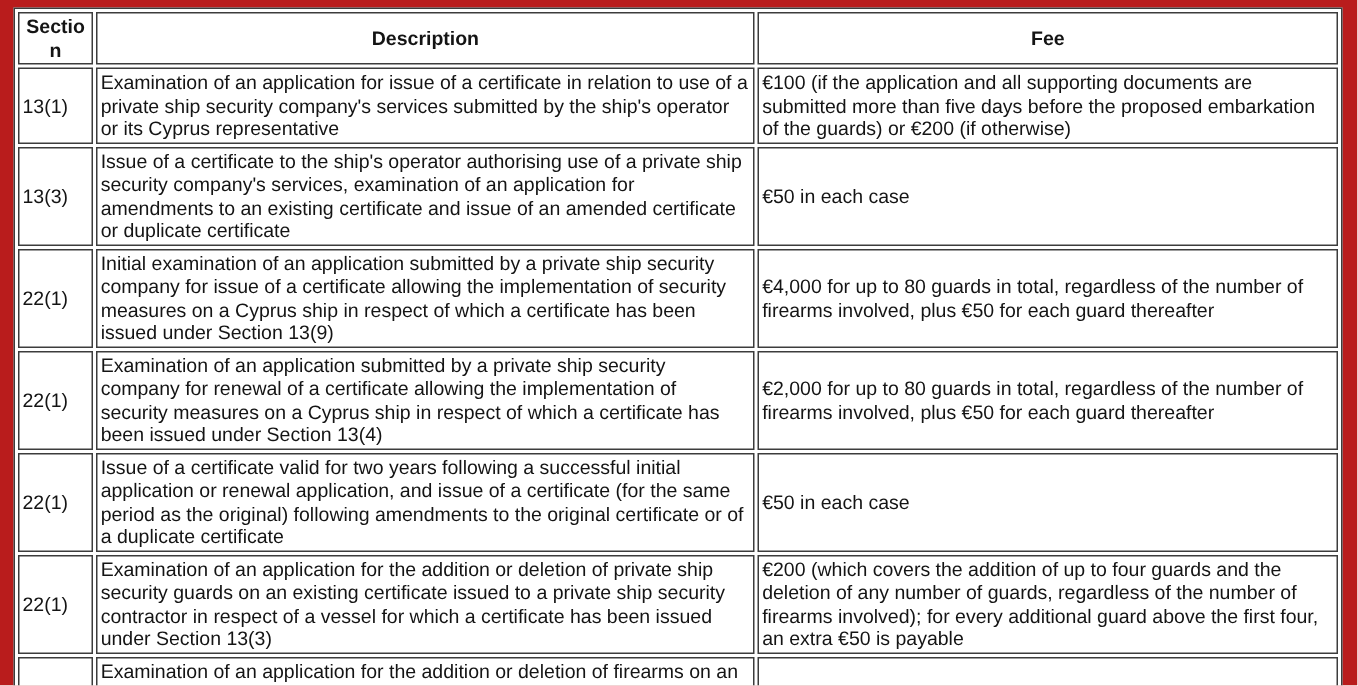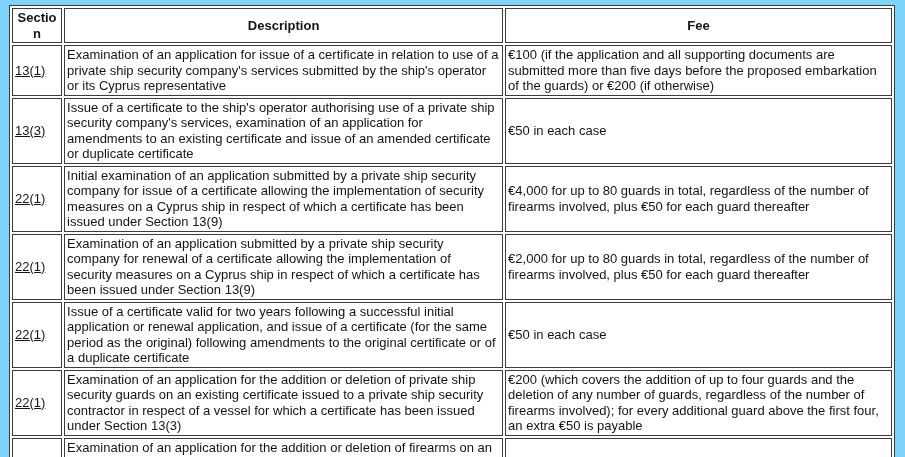--- a/index.html
+++ b/index.html
@@ -5,21 +5,21 @@
   html, body {
     margin: 0;
     padding: 0;
     background: #ffffff;
     font-family: "Liberation Sans", "DejaVu Sans", sans-serif;
   }
   .page {
     position: relative;
     width: 905px;
     height: 457px;
-    background: #7dd3fc;
+    background: #b91c1c;
     overflow: hidden;
   }
   .table-wrap {
     position: absolute;
     left: 9px;
     top: 5px;
   }
   table.fees {
     border-collapse: separate;
     border-spacing: 2px;
@@ -39,21 +39,20 @@
     word-wrap: break-word;
   }
   table.fees th {
     font-weight: bold;
     text-align: center;
     padding: 1px 2px;
   }
   td.col-section {
     text-align: left;
     padding-left: 4px;
-    text-decoration: underline;
   }
   col.c-section { width: 50px; }
   col.c-desc    { width: 438px; }
   col.c-fee     { width: 386px; }
 </style>
 </head>
 <body>
 
 <div class="page">
   <div class="table-wrap">
@@ -81,21 +80,21 @@
           <td>Issue of a certificate to the ship's operator authorising use of a private ship security company's services, examination of an application for amendments to an existing certificate and issue of an amended certificate or duplicate certificate</td>
           <td>€50 in each case</td>
         </tr>
         <tr>
           <td class="col-section">22(1)</td>
           <td>Initial examination of an application submitted by a private ship security company for issue of a certificate allowing the implementation of security measures on a Cyprus ship in respect of which a certificate has been issued under Section 13(9)</td>
           <td>€4,000 for up to 80 guards in total, regardless of the number of firearms involved, plus €50 for each guard thereafter</td>
         </tr>
         <tr>
           <td class="col-section">22(1)</td>
-          <td>Examination of an application submitted by a private ship security company for renewal of a certificate allowing the implementation of security measures on a Cyprus ship in respect of which a certificate has been issued under Section 13(9)</td>
+          <td>Examination of an application submitted by a private ship security company for renewal of a certificate allowing the implementation of security measures on a Cyprus ship in respect of which a certificate has been issued under Section 13(4)</td>
           <td>€2,000 for up to 80 guards in total, regardless of the number of firearms involved, plus €50 for each guard thereafter</td>
         </tr>
         <tr>
           <td class="col-section">22(1)</td>
           <td>Issue of a certificate valid for two years following a successful initial application or renewal application, and issue of a certificate (for the same period as the original) following amendments to the original certificate or of a duplicate certificate</td>
           <td>€50 in each case</td>
         </tr>
         <tr>
           <td class="col-section">22(1)</td>
           <td>Examination of an application for the addition or deletion of private ship security guards on an existing certificate issued to a private ship security contractor in respect of a vessel for which a certificate has been issued under Section 13(3)</td>

